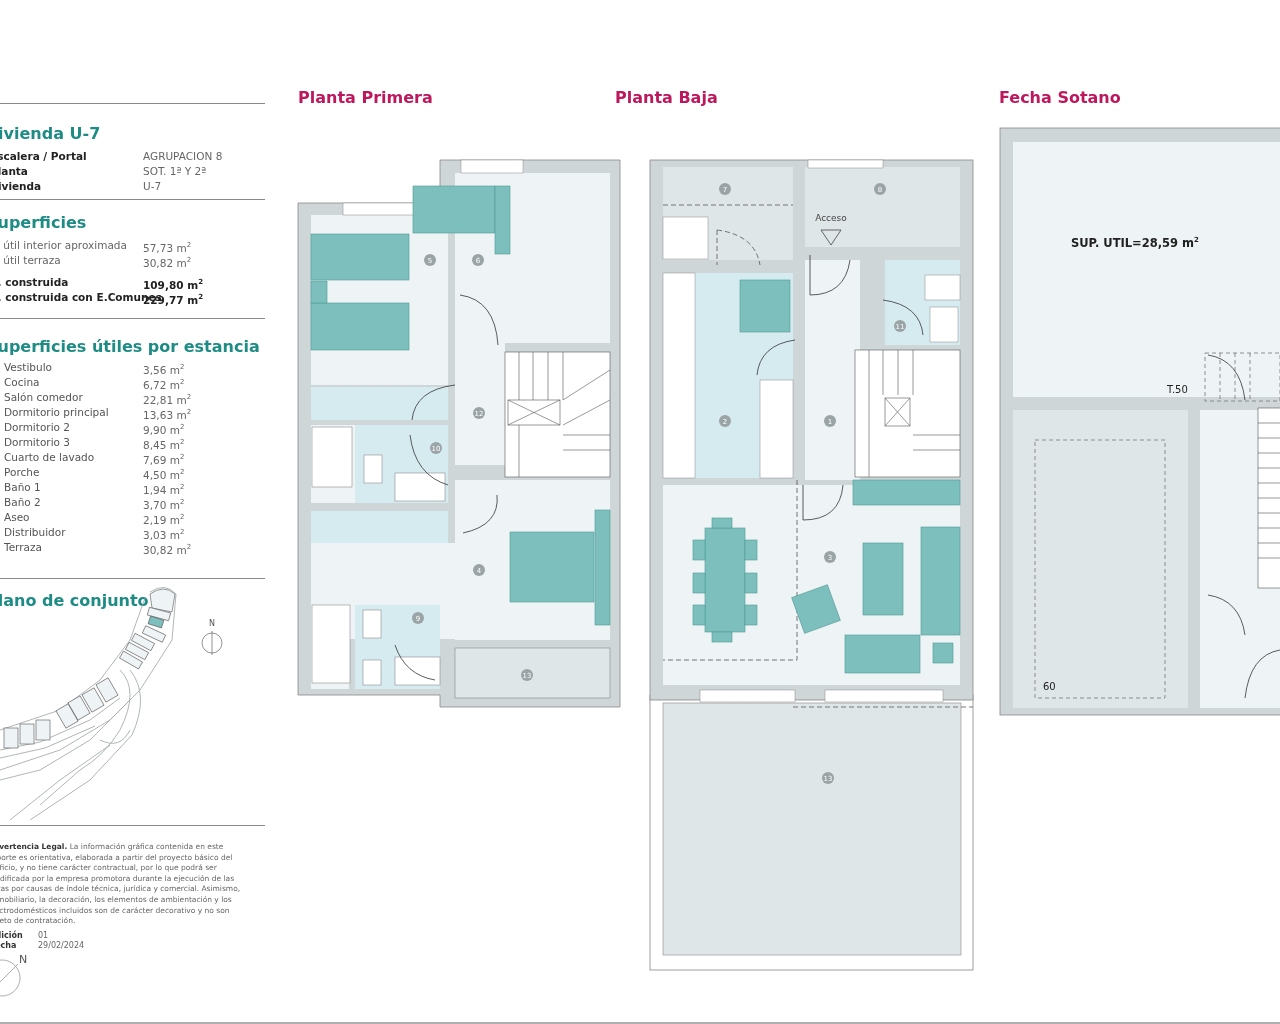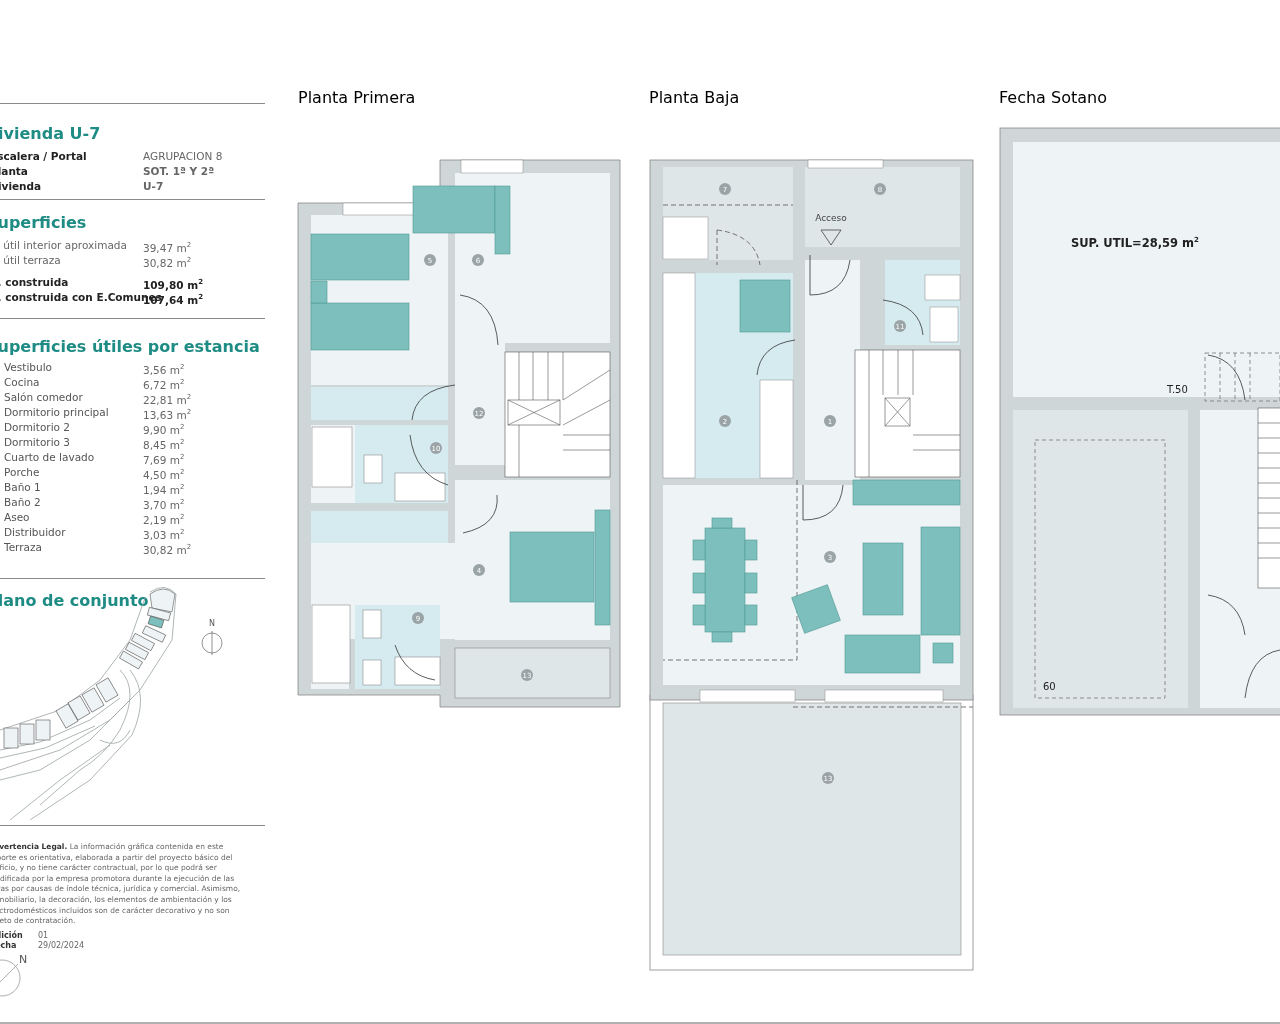--- a/index.html
+++ b/index.html
@@ -18,65 +18,65 @@
   .kv .v { color: #666; white-space: nowrap; }
   .kv.bold .k, .kv.bold .v { font-weight: bold; color: #222; }
   .kv .k.light { color: #666; font-weight: normal; }
   .stance .k { padding-left: 14px; width: 153px; color: #555; }
   sup { font-size: 7px; }
 
   .legal { position: absolute; left: -12px; top: 842px; width: 258px; font-size: 7.5px; line-height: 10.6px; color: #666; }
   .legal b { color: #333; }
 
   
-  .plan-title { position: absolute; top: 88px; color: #000000; font-weight: normal; font-size: 16px; white-space: nowrap; }
+  .plan-title { position: absolute; top: 88px; color: #be185d; font-weight: bold; font-size: 16px; white-space: nowrap; }
   svg text { font-family: "DejaVu Sans", sans-serif; }
 </style>
 </head>
 <body>
 
 <div class="sidebar">
   <div class="rule" style="left:0;top:103px;width:265px;"></div>
 
   <div class="h-title" style="top:124px;">Vivienda U-7</div>
   <div class="kv bold" style="top:149px;">
     <div class="row">
         <span class="k">Escalera / Portal</span>
         <span class="v" style="font-weight:normal;color:#666">AGRUPACION 8</span>
       </div>
     <div class="row">
         <span class="k">Planta</span>
-        <span class="v" style="font-weight:bold;color:#666">SOT. 1ª Y 2ª</span>
+        <span class="v" style="font-weight:normal;color:#666">SOT. 1ª Y 2ª</span>
       </div>
     <div class="row">
         <span class="k">Vivienda</span>
-        <span class="v" style="font-weight:bold;color:#666">U-7</span>
+        <span class="v" style="font-weight:normal;color:#666">U-7</span>
       </div>
   </div>
   <div class="rule" style="left:0;top:199px;width:265px;"></div>
 
   <div class="h-title" style="top:213px;">Superficies</div>
   <div class="kv" style="top:238px;">
     <div class="row">
         <span class="k light">S. útil interior aproximada</span>
-        <span class="v"><span>39,47 m</span><sup>2</sup></span>
+        <span class="v"><span>57,73 m</span><sup>2</sup></span>
       </div>
     <div class="row">
         <span class="k light">S. útil terraza</span>
         <span class="v"><span>30,82 m</span><sup>2</sup></span>
       </div>
   </div>
   <div class="kv bold" style="top:275px;">
     <div class="row">
         <span class="k">S. construida</span>
         <span class="v"><span>109,80 m</span><sup>2</sup></span>
       </div>
     <div class="row">
         <span class="k">S. construida con E.Comunes</span>
-        <span class="v"><span>107,64 m</span><sup>2</sup></span>
+        <span class="v"><span>229,77 m</span><sup>2</sup></span>
       </div>
   </div>
   <div class="rule" style="left:0;top:318px;width:265px;"></div>
 
   <div class="h-title" style="top:337px;">Superficies útiles por estancia</div>
   <div class="kv stance" style="top:360px;">
     <div class="row">
         <span class="k">Vestibulo</span>
         <span class="v"><span>3,56 m</span><sup>2</sup></span>
       </div>
@@ -188,21 +188,21 @@
   <svg class="abs" style="left:0;top:950px;" width="40" height="50" viewBox="0 0 40 50">
     <circle cx="2" cy="28" r="18" fill="none" stroke="#999" stroke-width="0.8"></circle>
     <line x1="-8" y1="40" x2="18" y2="14" stroke="#999" stroke-width="0.8"></line>
     <text x="19" y="13" font-size="11" fill="#555">N</text>
   </svg>
 </div>
 
 <div class="rule" style="left:0;top:1022px;width:1280px;background:#b0b0b0;height:2px;"></div>
 
 <div class="plan-title" style="left:298px;">Planta Primera</div>
-<div class="plan-title" style="left:649px;">Planta Baja</div>
+<div class="plan-title" style="left:615px;">Planta Baja</div>
 <div class="plan-title" style="left:999px;">Fecha Sotano</div>
 
 <svg class="abs" style="left:295px;top:155px;" width="330" height="560" viewBox="0 0 330 560">
 
   <path d="M3 48 L145 48 L145 5 L325 5 L325 552 L145 552 L145 540 L3 540 Z" fill="#cfd6d8" stroke="#888" stroke-width="0.8"></path>
 
   <rect x="16" y="60" width="137" height="170" fill="#eef3f5"></rect>
   <rect x="160" y="18" width="155" height="170" fill="#eef3f5"></rect>
   <rect x="160" y="140" width="50" height="170" fill="#eef3f5"></rect>
   <rect x="16" y="232" width="137" height="33" fill="#d6ebf0"></rect>

